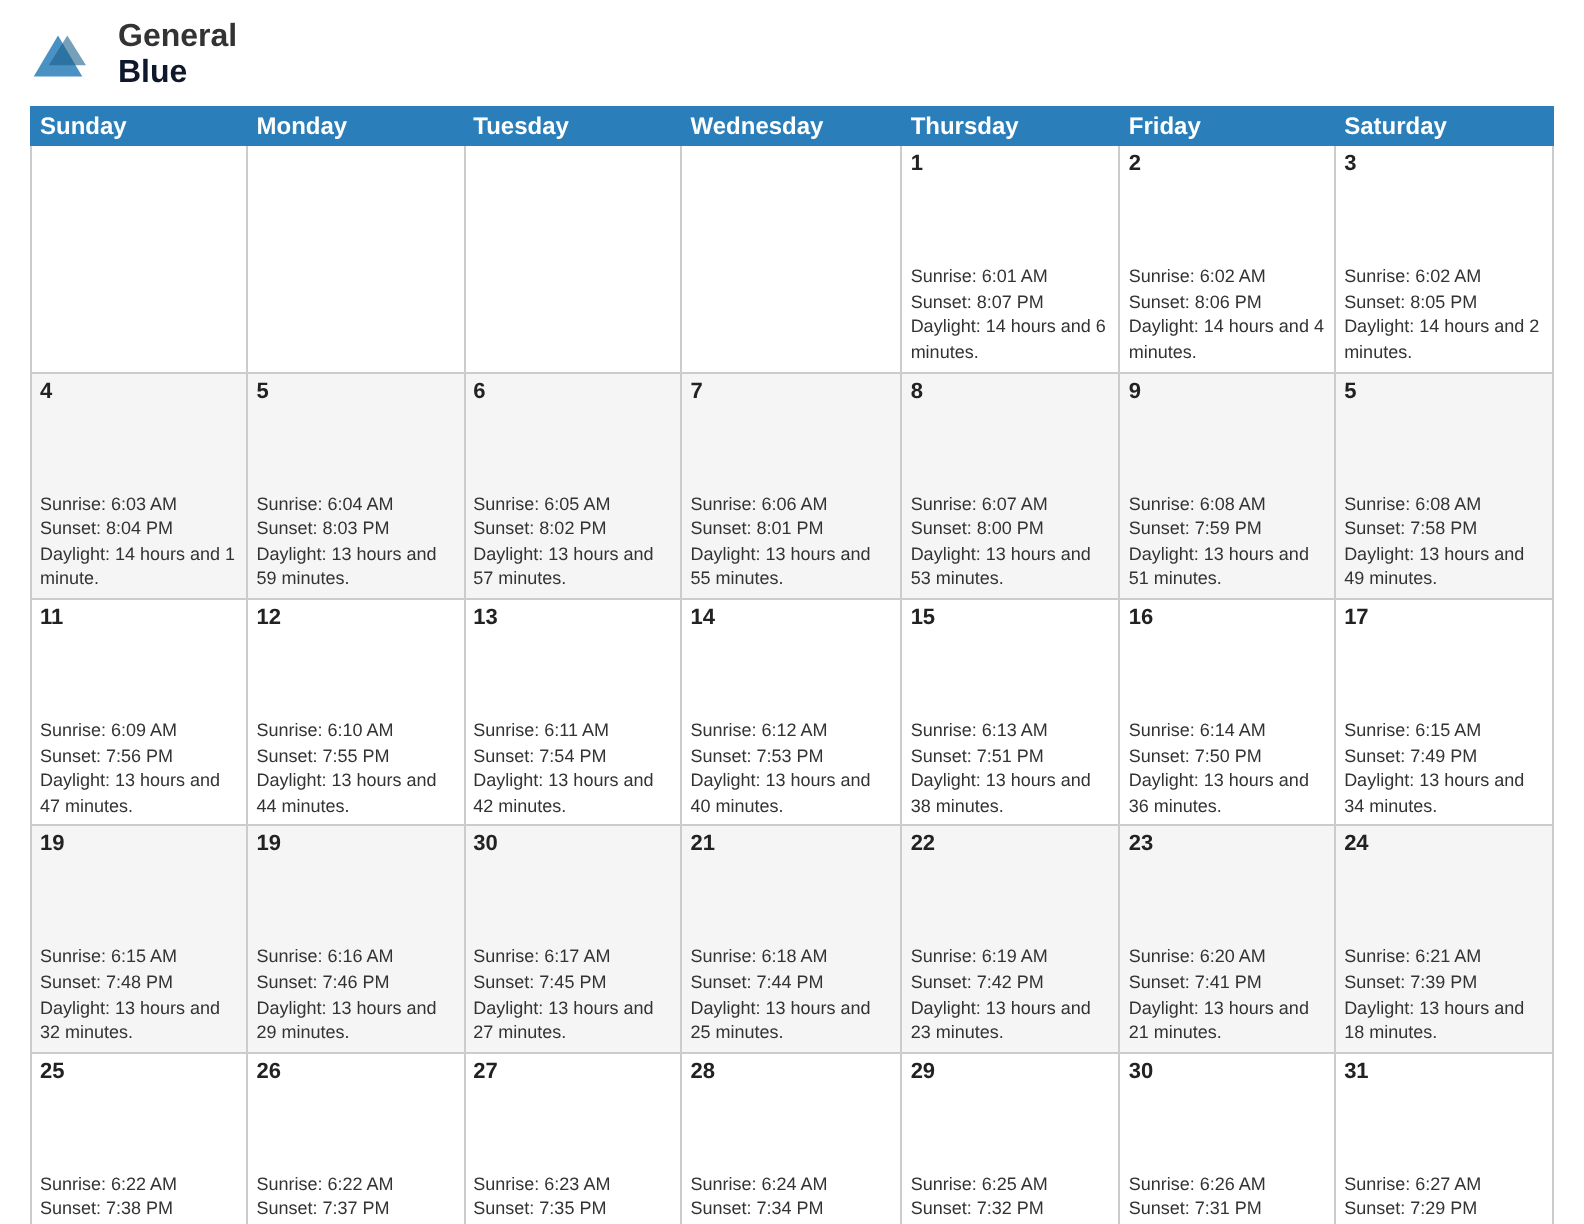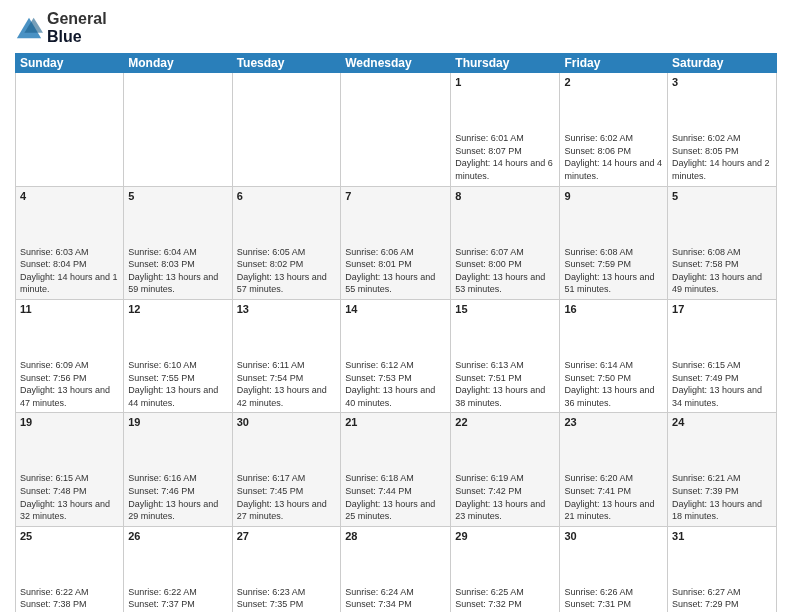--- a/index.html
+++ b/index.html
@@ -17,21 +17,21 @@
     }
     .header {
       display: flex;
       justify-content: space-between;
       align-items: flex-start;
       margin-bottom: 8px;
     }
     .logo {
       display: flex;
       align-items: center;
-      gap: 4px;
+      gap: 16px;
     }
     .logo-text {
       display: flex;
       flex-direction: column;
       line-height: 1.1;
     }
     .logo-general {
       font-size: 16px;
       font-weight: bold;
       color: #333;

